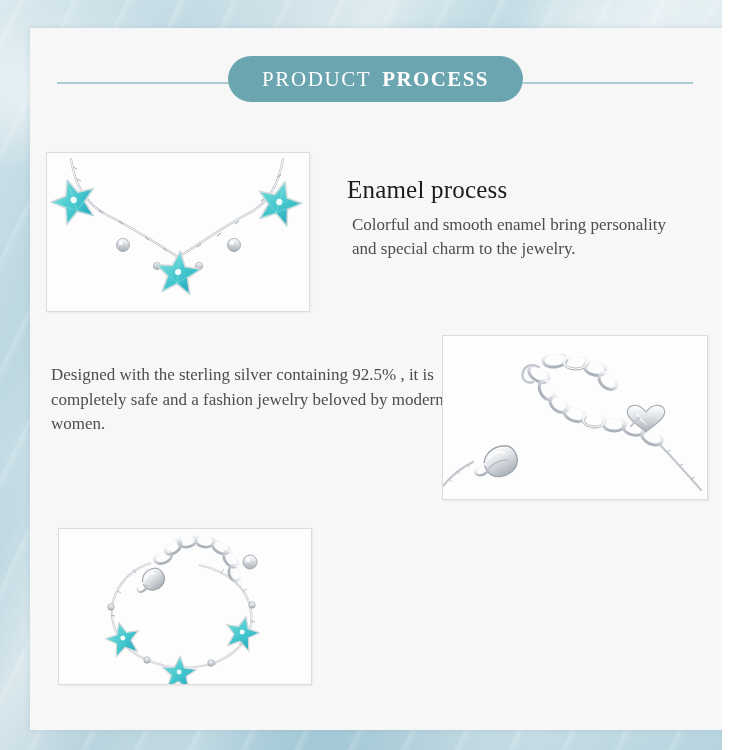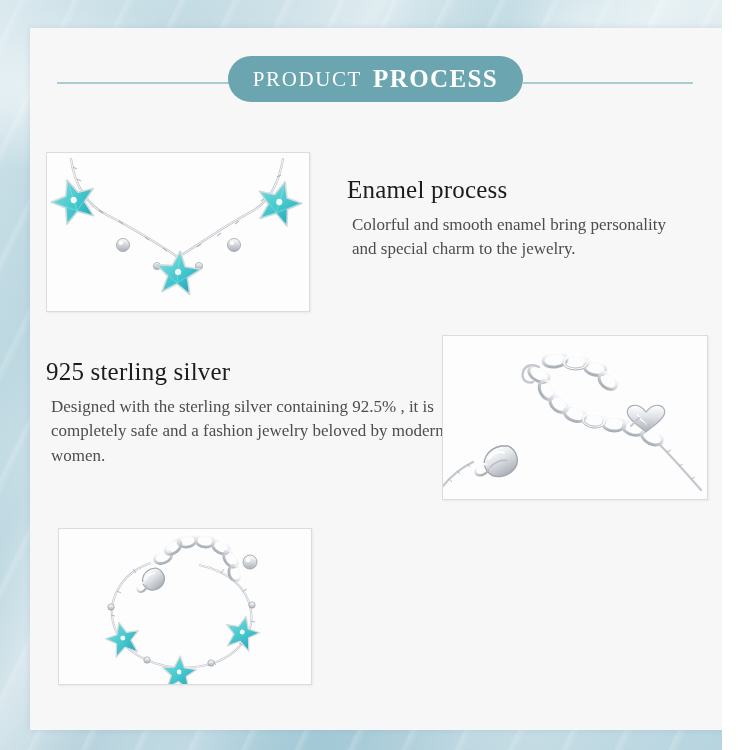--- a/index.html
+++ b/index.html
@@ -93,21 +93,21 @@
     gap: 11px;
   }
   .pill-light {
     color: #ffffff;
     font-size: 21px;
     letter-spacing: 1.6px;
     font-weight: 400;
   }
   .pill-bold {
     color: #ffffff;
-    font-size: 25px;
+    font-size: 21px;
     letter-spacing: 1.4px;
     font-weight: 700;
   }
 
   .photo {
     position: absolute;
     background: #ffffff;
     border: 1px solid #dcdcdc;
     box-shadow: 1px 1px 2px rgba(0,0,0,0.06);
     overflow: hidden;
@@ -224,21 +224,20 @@
         </svg>
       </div>
     </div>
 
     <div class="text-block" style="left:317px; top:148px; width:350px;">
       <h2 class="heading">Enamel process</h2>
       <p class="body">Colorful and smooth enamel bring personality and special charm to the jewelry.</p>
     </div>
 
     <div class="text-block" style="left:16px; top:330px; width:405px;">
-      <h2 class="heading">925 sterling silver</h2>
       <p class="body">Designed with the sterling silver containing 92.5% , it is completely safe and a fashion jewelry beloved by modern women.</p>
     </div>
 
     <div class="photo" style="left:412px; top:307px; width:264px; height:163px;">
       <div class="photo-inner">
         <svg width="264" height="163" viewBox="0 0 264 163">
           <defs>
             <linearGradient id="silverG2" x1="0" y1="0" x2="0" y2="1">
               <stop offset="0%" stop-color="#ffffff"></stop>
               <stop offset="40%" stop-color="#e2e5e9"></stop>

